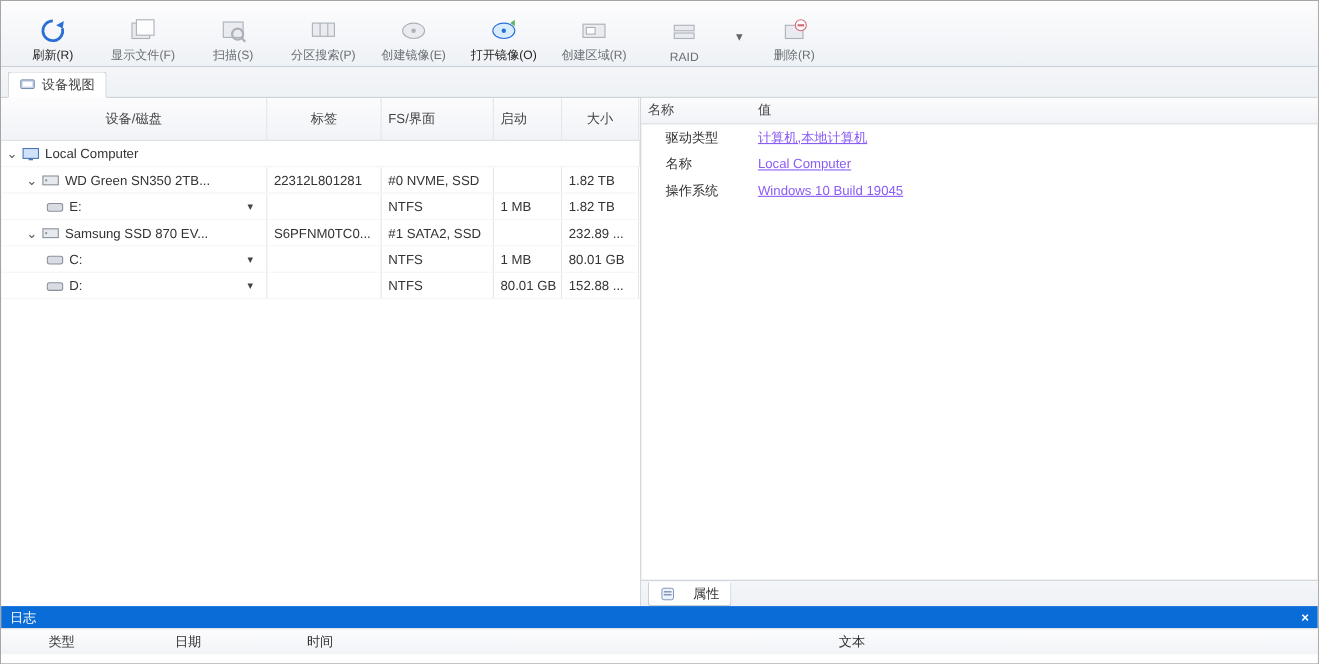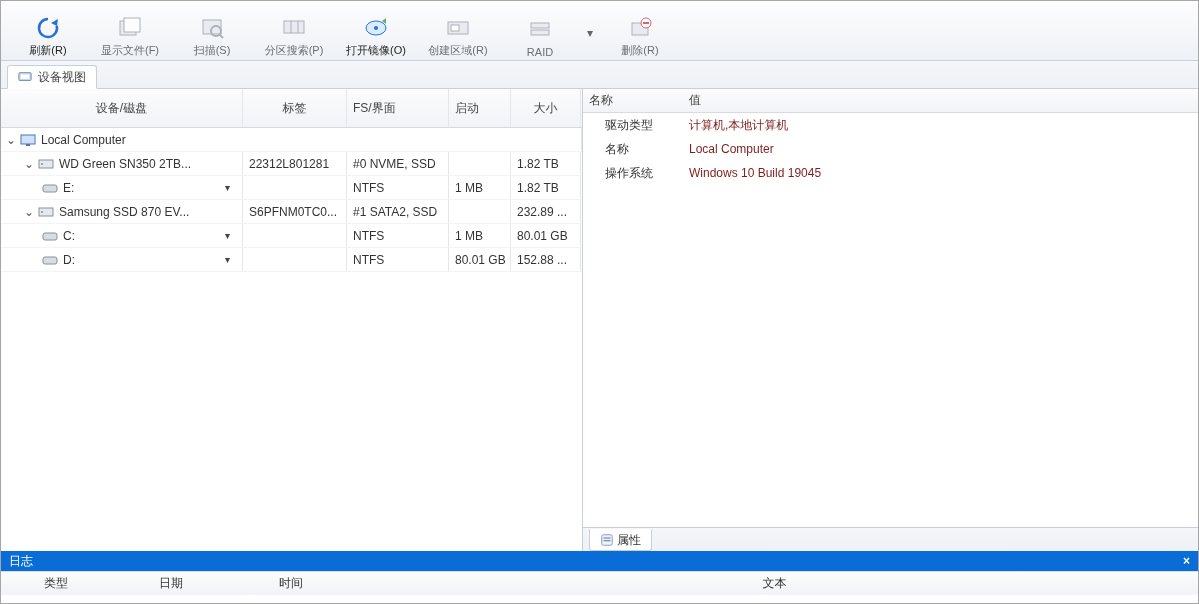--- a/index.html
+++ b/index.html
@@ -113,37 +113,37 @@
 .indent1 { padding-left: 22px !important; }
 .indent2 { padding-left: 40px !important; }
 .exp {
   display: inline-flex; width: 12px; justify-content: center;
   color: #555; margin-right: 2px; cursor: pointer;
 }
 .dev-icon { display: inline-flex; width: 18px; height: 14px; margin-right: 4px; align-items: center; justify-content: center; }
 .dd-caret { color: #444; font-size: 10px; padding-right: 6px; cursor: pointer; }
 .prop-row { display: flex; height: 24px; align-items: center; }
 .prop-k { width: 100px; padding-left: 22px; color: #333; }
-.prop-v { flex: 1; color: #7f1d1d; padding-left: 6px; white-space: nowrap; overflow: hidden; text-overflow: ellipsis; }
+.prop-v { flex: 1; color: #8b5cf6; padding-left: 6px; white-space: nowrap; overflow: hidden; text-overflow: ellipsis; text-decoration: underline; }
 .prop-head {
   display: flex;
   background: linear-gradient(#fcfcfd,#f1f3f7);
   border-bottom: 1px solid #d7dbe1;
   height: 24px;
 }
 .prop-head .ph { padding: 3px 6px; color: #444; }
 .bottom-tab {
   height: 24px;
   display: flex; align-items: flex-end;
   padding: 0 6px 0 6px;
   border-top: 1px solid #c9cfd6;
   background: linear-gradient(#f4f6f9,#eef1f5);
 }
 .bottom-tab .bt {
-  display: inline-flex; align-items: center; gap: 3px;
+  display: inline-flex; align-items: center; gap: 16px;
   height: 22px; padding: 0 10px;
   border: 1px solid #c9cfd6; border-top: 1px solid #fff;
   background: #fff;
   border-radius: 0 0 3px 3px;
   margin-top: -1px;
 }
 .log-bar {
   height: 20px;
   background: #0a6cd6;
   color: #fff;
@@ -201,20 +201,29 @@
     </div>
     <div class="tool-btn">
       <span class="icon-slot">
         <svg width="28" height="26" viewBox="0 0 28 26">
           <rect x="4" y="6" width="20" height="12" fill="#e6e9ee" stroke="#9aa0a8"></rect>
           <line x1="11" y1="6" x2="11" y2="18" stroke="#9aa0a8"></line>
           <line x1="18" y1="6" x2="18" y2="18" stroke="#9aa0a8"></line>
         </svg>
       </span>
       <span class="lbl">分区搜索(P)</span>
+    </div>
+    <div class="tool-btn">
+      <span class="icon-slot">
+        <svg width="28" height="26" viewBox="0 0 28 26">
+          <ellipse cx="14" cy="13" rx="10" ry="7" fill="#e6e9ee" stroke="#9aa0a8"></ellipse>
+          <circle cx="14" cy="13" r="2" fill="#9aa0a8"></circle>
+        </svg>
+      </span>
+      <span class="lbl">创建镜像(E)</span>
     </div>
     <div class="tool-btn highlight">
       <span class="icon-slot">
         <svg width="28" height="26" viewBox="0 0 28 26">
           <ellipse cx="14" cy="13" rx="10" ry="7" fill="#d8ecff" stroke="#2a6fd6"></ellipse>
           <circle cx="14" cy="13" r="2" fill="#2a6fd6"></circle>
           <path d="M20 6l4-3v6z" fill="#5fb35f"></path>
         </svg>
       </span>
       <span class="lbl">打开镜像(O)</span>

